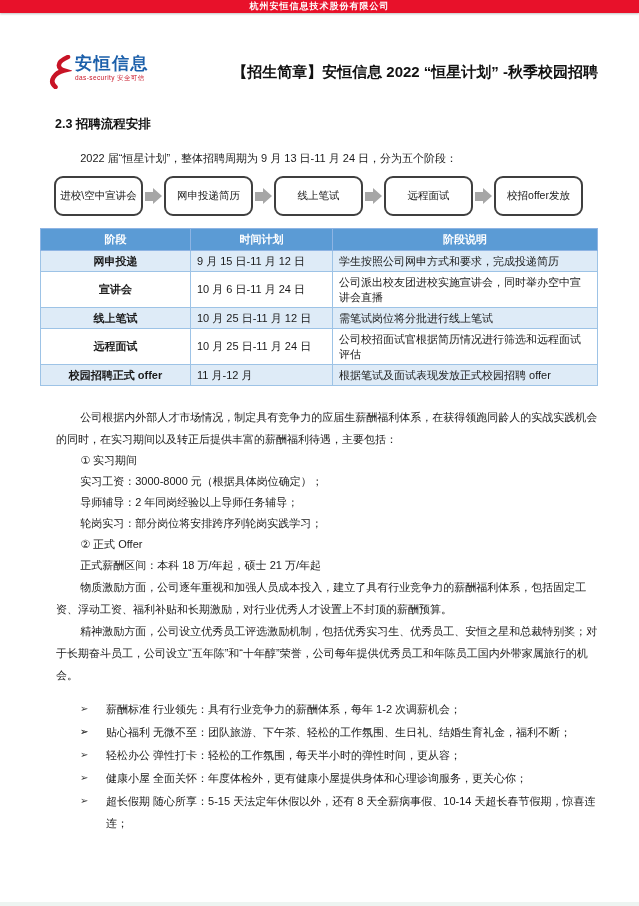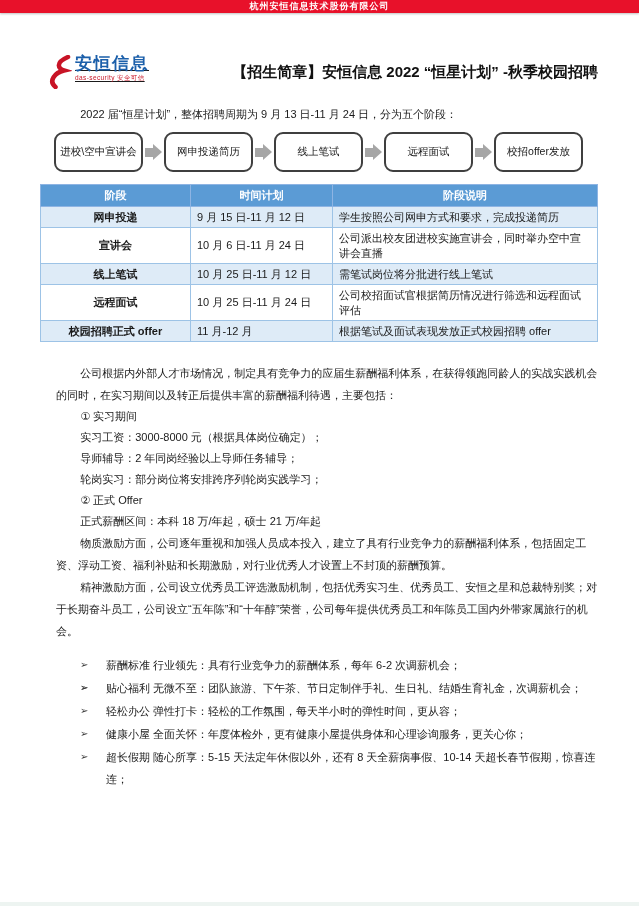--- a/index.html
+++ b/index.html
@@ -12,21 +12,21 @@
   
   .topbar {
     height:13px; background:#E8112A; color:#fff;
     display:flex; align-items:flex-start; justify-content:center;
     font-size:9px; font-weight:bold; letter-spacing:1px;
     box-shadow:0 1px 2px rgba(0,0,0,.25);
   }
   .content { padding:0 41px 0 40px; }
   
   .header { margin-top:42px; display:flex; justify-content:space-between; align-items:center; padding-left:6px; }
-  .logo { display:flex; align-items:flex-start; gap:3px;text-decoration:underline; }
+  .logo { display:flex; align-items:flex-start; gap:3px; }
   .logo svg { display:block; }
   .logo-text .brand { color:#1B5FAA; font-weight:bold; font-size:17px; letter-spacing:1.5px; line-height:1; }
   .logo-text .tagline { color:#C81426; font-size:6.5px; margin-top:2px; letter-spacing:.4px; }
   .doc-title { font-weight:bold; font-size:15px; color:#111; }
   
   .sec-h { font-size:12.5px; font-weight:bold; margin:0; padding-left:15px; color:#111; }
   .sec23-h { margin-top:27px; }
   .sec24-h { margin-top:37px; }
   
   .para { font-size:11px; line-height:22px; margin:0 0 0 16px; text-indent:2.2em; }
@@ -86,20 +86,21 @@
           </svg>
         </span>
         <span class="logo-text">
           <div class="brand">安恒信息</div>
           <div class="tagline">das-security 安全可信</div>
         </span>
       </div>
       <div class="doc-title">【招生简章】安恒信息 2022 “恒星计划” -秋季校园招聘</div>
     </div>
 
+    <h2 class="sec-h sec23-h">2.3 招聘流程安排</h2>
 
     <p class="para intro23">2022 届“恒星计划”，整体招聘周期为 9 月 13 日-11 月 24 日，分为五个阶段：</p>
 
     <div class="flow">
 
     <span class="flow-item">
 
         <span class="flow-box">进校\空中宣讲会</span>
       </span>
         <span class="flow-item">
@@ -191,28 +192,28 @@
     <p class="plist">② 正式 Offer</p>
     <p class="plist">正式薪酬区间：本科 18 万/年起，硕士 21 万/年起</p>
 
     <p class="para">物质激励方面，公司逐年重视和加强人员成本投入，建立了具有行业竞争力的薪酬福利体系，包括固定工资、浮动工资、福利补贴和长期激励，对行业优秀人才设置上不封顶的薪酬预算。</p>
     <p class="para">精神激励方面，公司设立优秀员工评选激励机制，包括优秀实习生、优秀员工、安恒之星和总裁特别奖；对于长期奋斗员工，公司设立“五年陈”和“十年醇”荣誉，公司每年提供优秀员工和年陈员工国内外带家属旅行的机会。</p>
 
     <ul class="benefits">
 
     <li>
         <span class="marker">➢</span>
-        <span>薪酬标准 行业领先：具有行业竞争力的薪酬体系，每年 6-2 次调薪机会；</span>
-      </li>
-        <li>
-        <span class="marker">➢</span>
-      </li>
-        <li>
-        <span class="marker">➢</span>
-        <span>贴心福利 无微不至：团队旅游、下午茶、节日定制伴手礼、生日礼、结婚生育礼金，次调薪机会；</span>
+        <span>薪酬标准 行业领先：具有行业竞争力的薪酬体系，每年 1-2 次调薪机会；</span>
+      </li>
+        <li>
+        <span class="marker">➢</span>
+      </li>
+        <li>
+        <span class="marker">➢</span>
+        <span>贴心福利 无微不至：团队旅游、下午茶、轻松的工作氛围、生日礼、结婚生育礼金，福利不断；</span>
       </li>
         <li>
         <span class="marker">➢</span>
         <span>轻松办公 弹性打卡：轻松的工作氛围，每天半小时的弹性时间，更从容；</span>
       </li>
         <li>
         <span class="marker">➢</span>
         <span>健康小屋 全面关怀：年度体检外，更有健康小屋提供身体和心理诊询服务，更关心你；</span>
       </li>
         <li>

